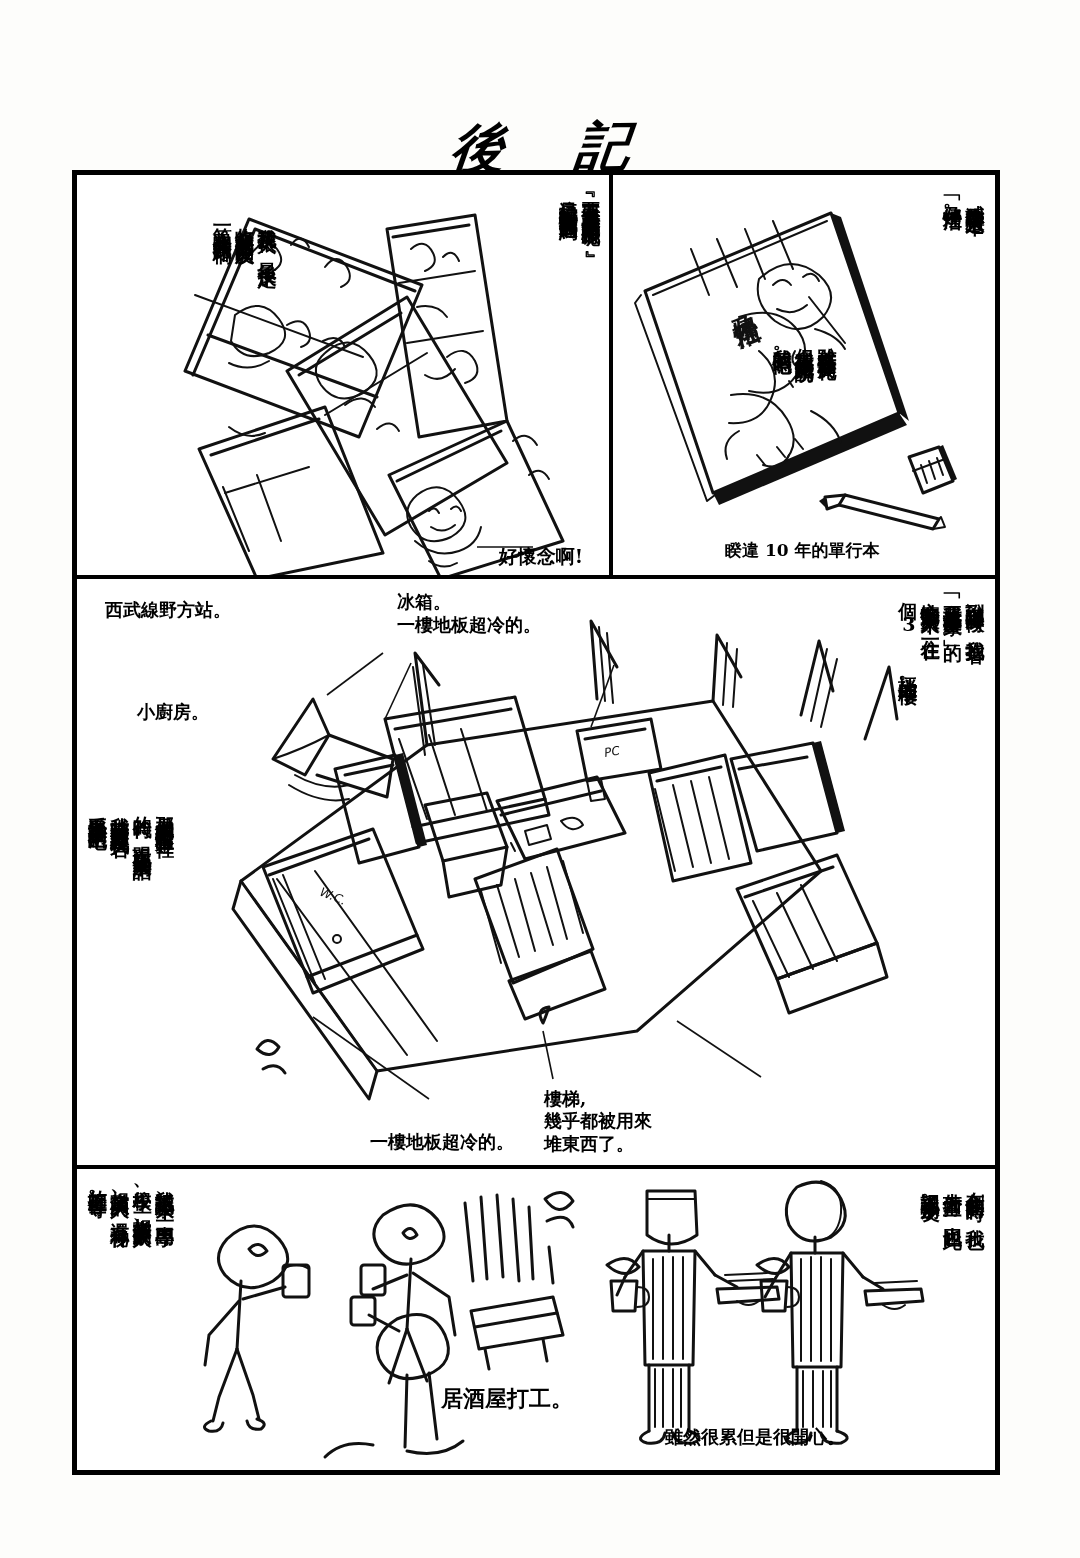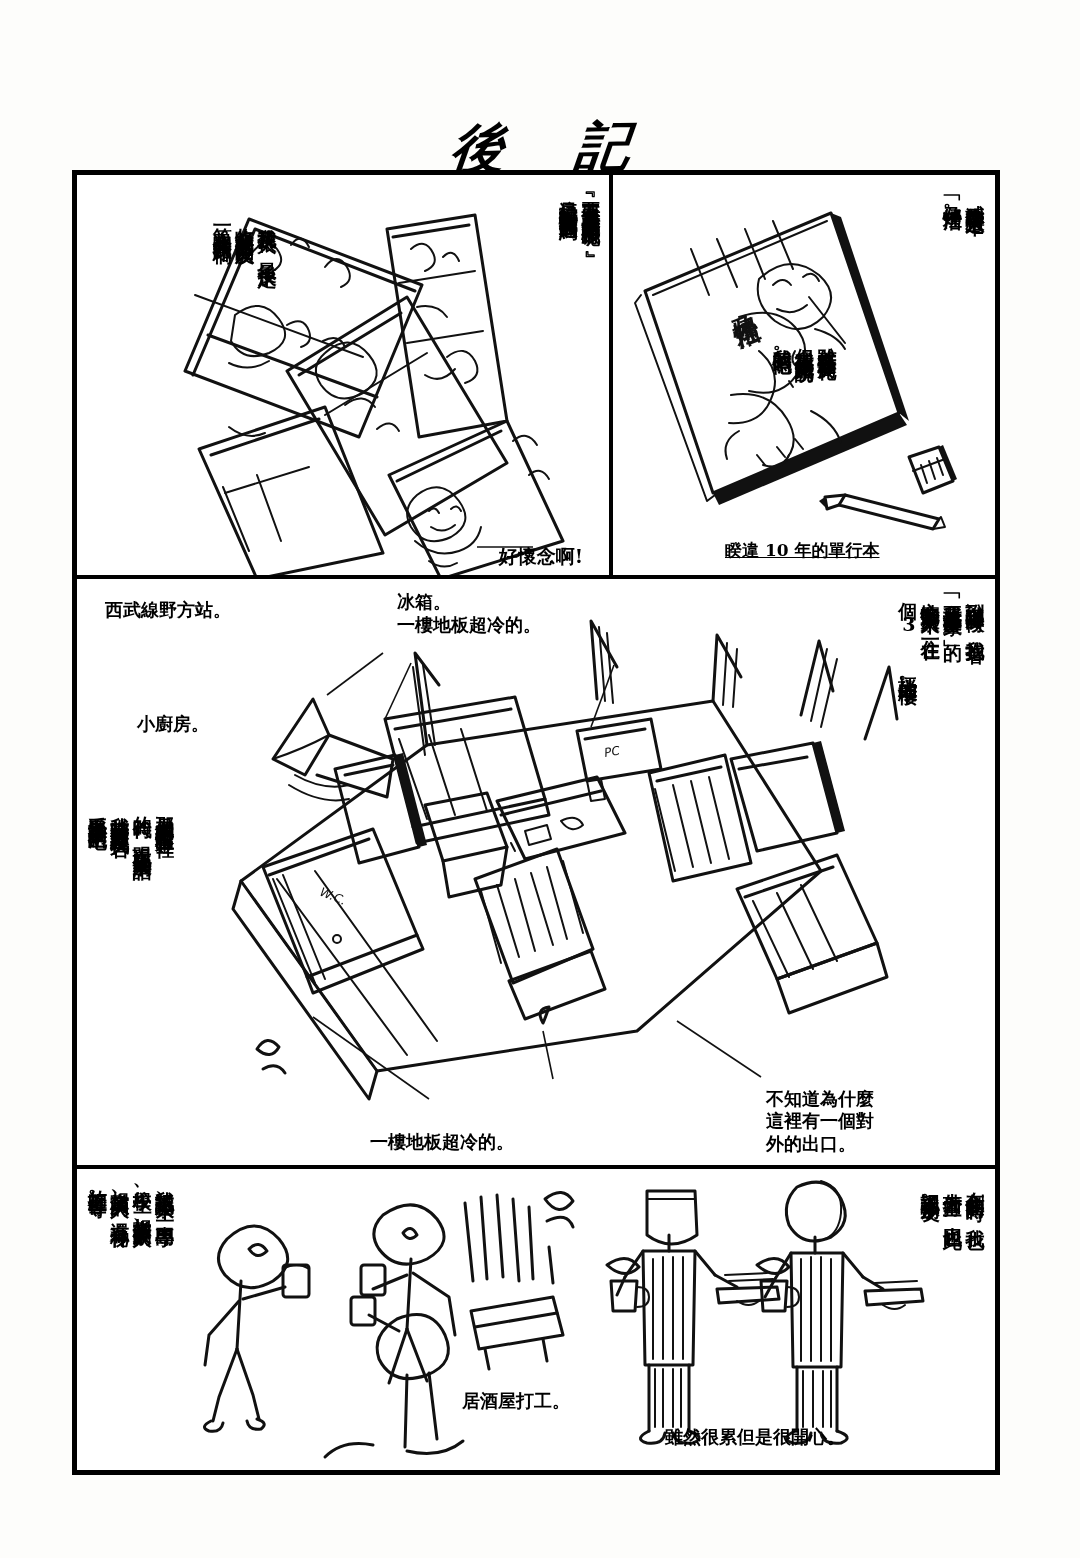--- a/index.html
+++ b/index.html
@@ -61,38 +61,38 @@
   }
 
   
   #p1-editor-quote{right:6px;top:10px;font-size:19px;height:372px;}
   #p1-selection{right:330px;top:38px;font-size:19px;height:330px;}
   #p1-nostalgia{right:26px;bottom:6px;font-size:19px;writing-mode:horizontal-tb;margin-left:25px;}
 
   
   #p2-thanks{right:8px;top:14px;font-size:19px;height:300px;}
   #p2-simplify{right:156px;top:158px;font-size:19px;height:225px;}
-  #p2-caption{left:112px;bottom:14px;font-size:17px;text-decoration:underline;}
+  #p2-caption{left:112px;bottom:14px;font-size:17px;}
 
   
   #p3-debut{right:8px;top:8px;font-size:19px;height:280px;}
   #p3-era{left:10px;top:222px;font-size:19px;height:330px;}
   #p3-station{left:28px;top:20px;font-size:18px;}
-  #p3-kitchen{left:60px;top:122px;font-size:18px;margin-top:12px;}
+  #p3-kitchen{left:60px;top:122px;font-size:18px;}
   #p3-fridge{left:320px;top:12px;font-size:18px;}
   #p3-tv{left:523px;top:12px;font-size:18px;}
   #p3-floor{left:293px;bottom:12px;font-size:18px;}
   #p3-stairs{left:467px;bottom:10px;font-size:18px;}
   #p3-exit{left:689px;bottom:10px;font-size:18px;}
 
   
   #p4-work{right:8px;top:8px;font-size:19px;height:222px;}
   #p4-people{left:10px;top:6px;font-size:19px;height:260px;}
   #p4-park{left:170px;top:8px;font-size:18px;}
-  #p4-izakaya{left:385px;bottom:58px;font-size:18px;}
+  #p4-izakaya{left:364px;bottom:58px;font-size:22px;}
   #p4-tiring{left:588px;bottom:22px;font-size:18px;margin-top:6px;}
 
   svg{position:absolute;left:0;top:0;overflow:visible;}
   .ink{fill:none;stroke:#111;stroke-linecap:round;stroke-linejoin:round;}
   .ink-fill{fill:#111;stroke:none;}
   .thin{stroke-width:2;}
   .med{stroke-width:3;}
   .lead{stroke:#111;stroke-width:1.6;fill:none;}
   .bookcover-title{
     font-family:"DejaVu Serif","Liberation Serif",serif;
@@ -388,23 +388,23 @@
 個 3 坪大的樓中樓。</div>
     <div class="vtext" id="p3-era">那是個網路不會附在租金裡
 的時代,跟現在比起來的話,
 我當時過的應該就是現代岩
 手縣漫畫家的生活吧。</div>
     <div class="htext" id="p3-station">西武線野方站。</div>
     <div class="htext" id="p3-kitchen">小廚房。</div>
     <div class="htext" id="p3-fridge">冰箱。
 一樓地板超冷的。</div>
     <div class="htext" id="p3-floor">一樓地板超冷的。</div>
-    <div class="htext" id="p3-exit">不知道為什麼
-這裡有一個對
-外的出口。</div>
+    <div class="htext" id="p3-stairs">樓梯,
+幾乎都被用來
+堆東西了。</div>
   </div>
 
   <div class="panel" id="panel-friends">
     <svg width="918" height="301" viewBox="0 0 918 301">
 
       <g class="ink med">
 
         <path d="M150 70 q28 -26 52 0 q20 24 -6 42 q-28 16 -48 -6 q-14 -18 2 -36z"></path>
         <path d="M172 80 q10 -10 18 2 q-10 10 -18 -2z"></path>
         <path d="M164 112 L160 180"></path>

